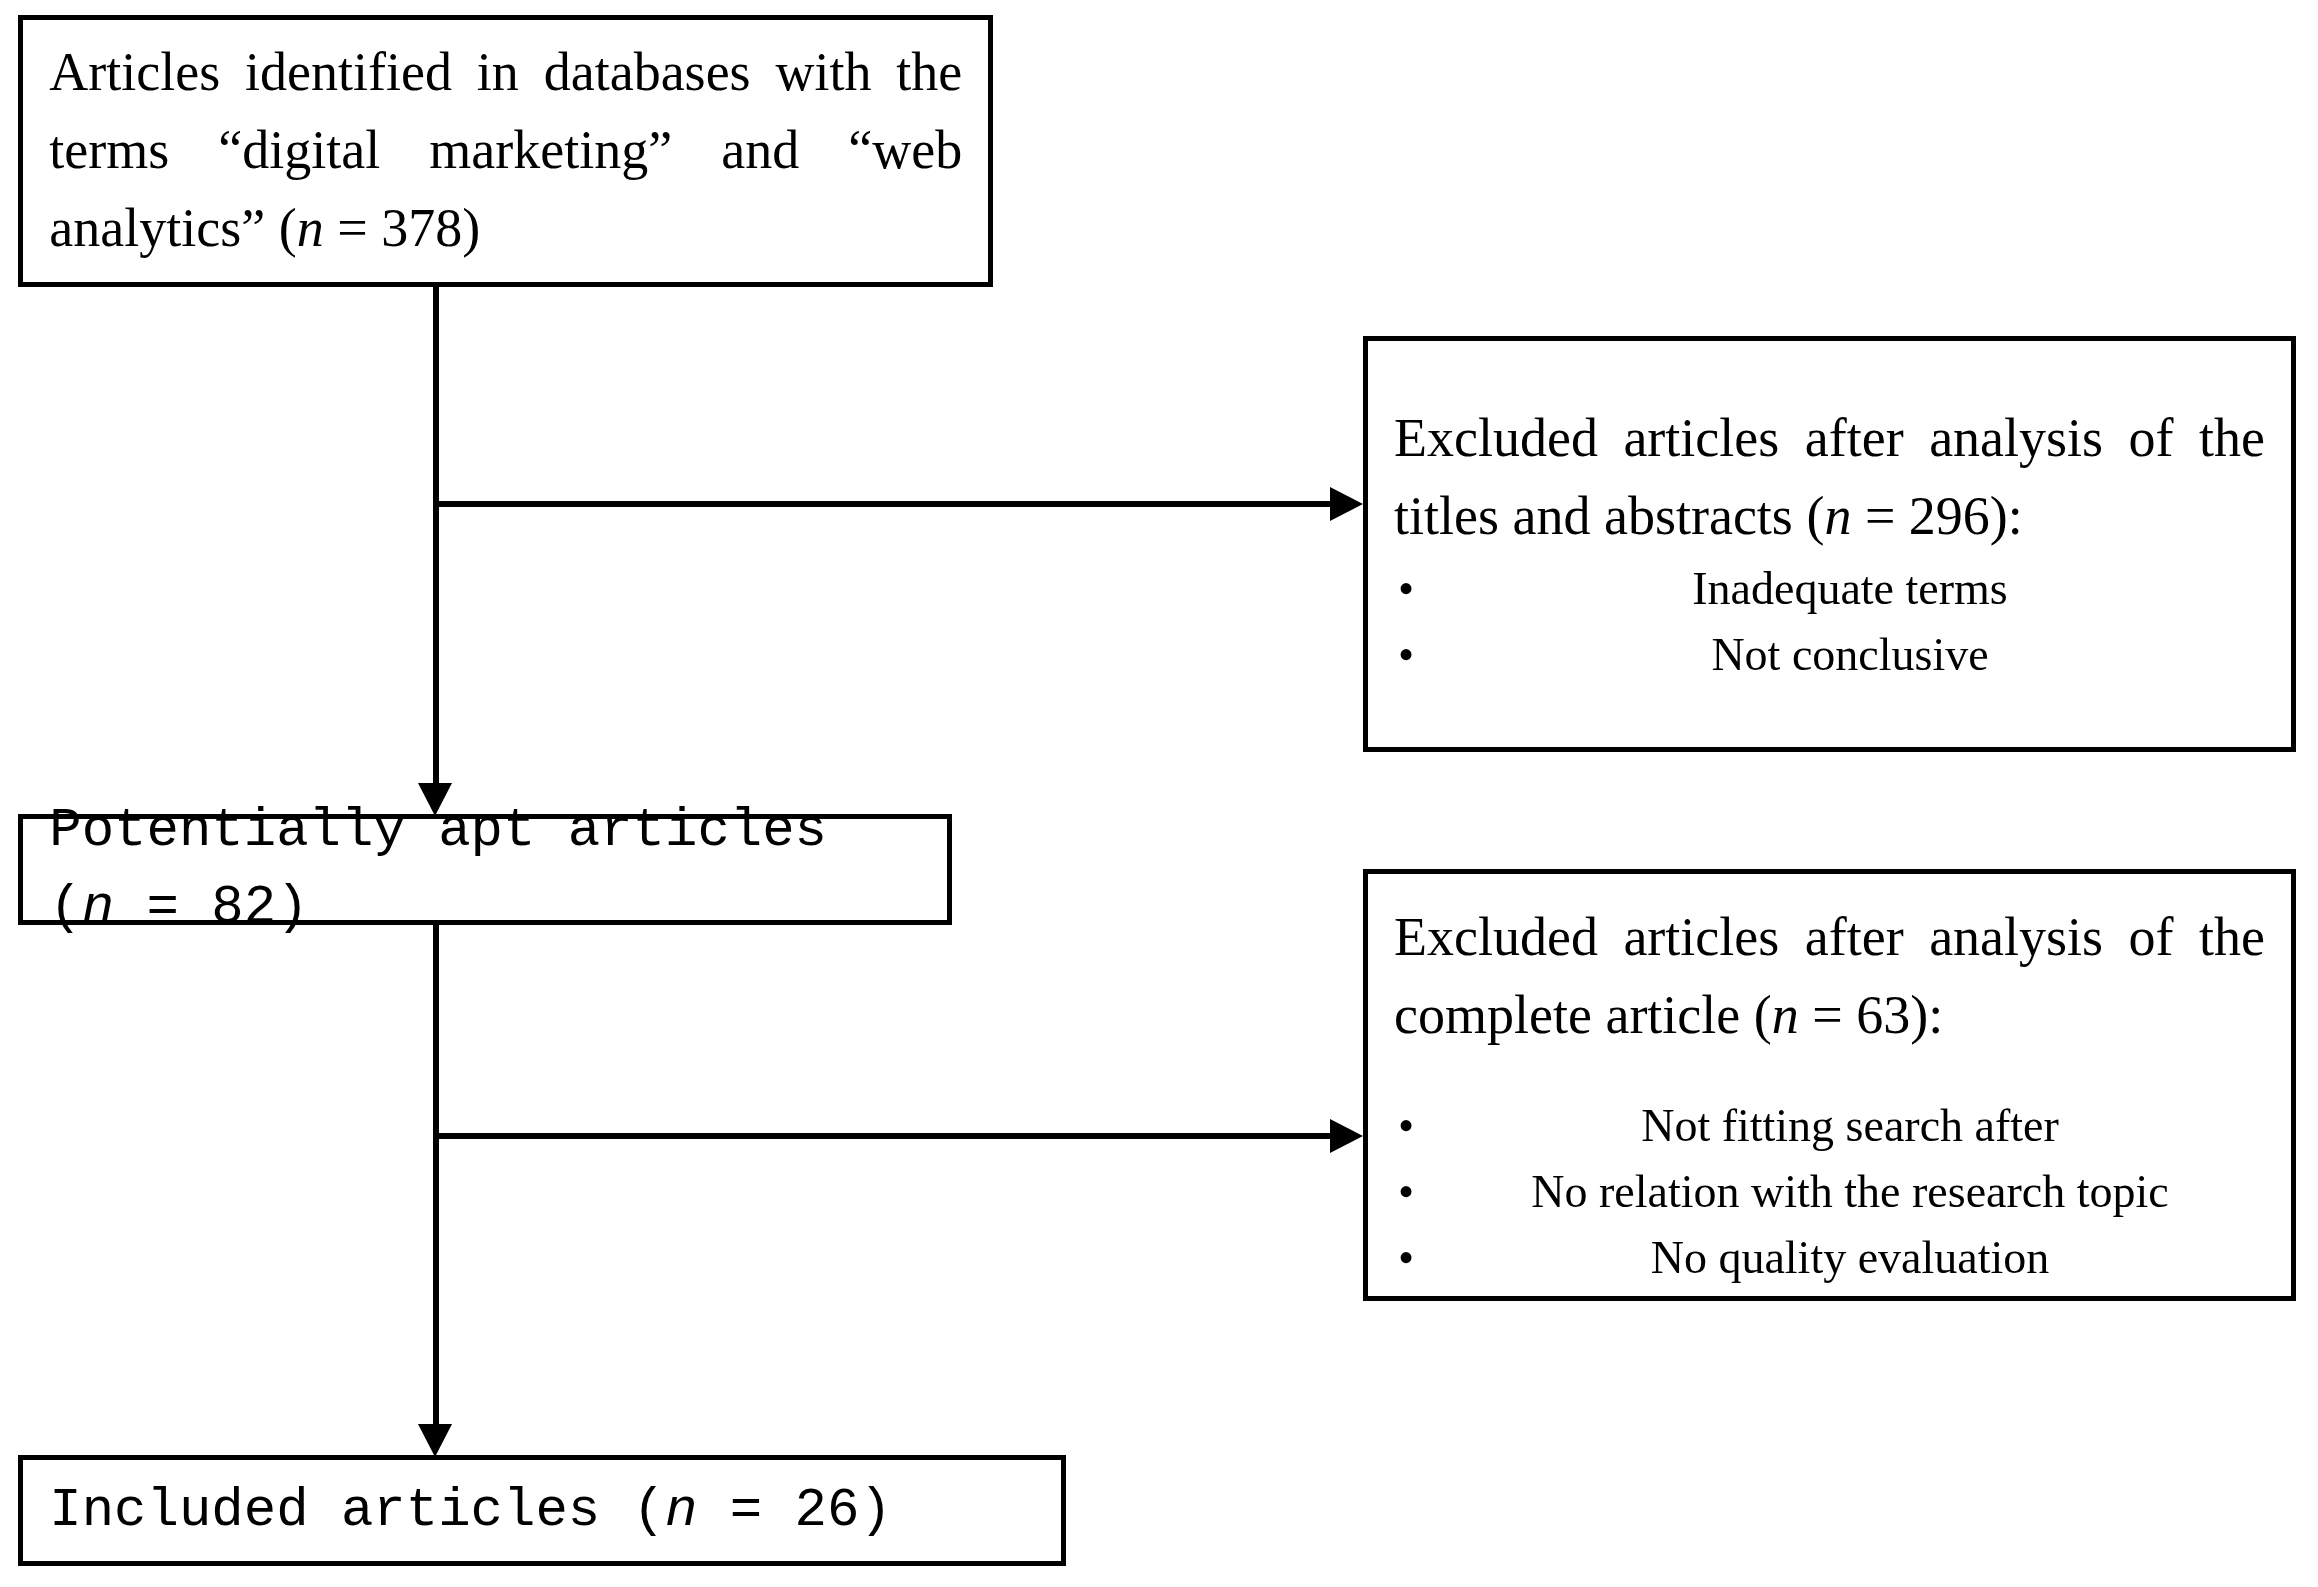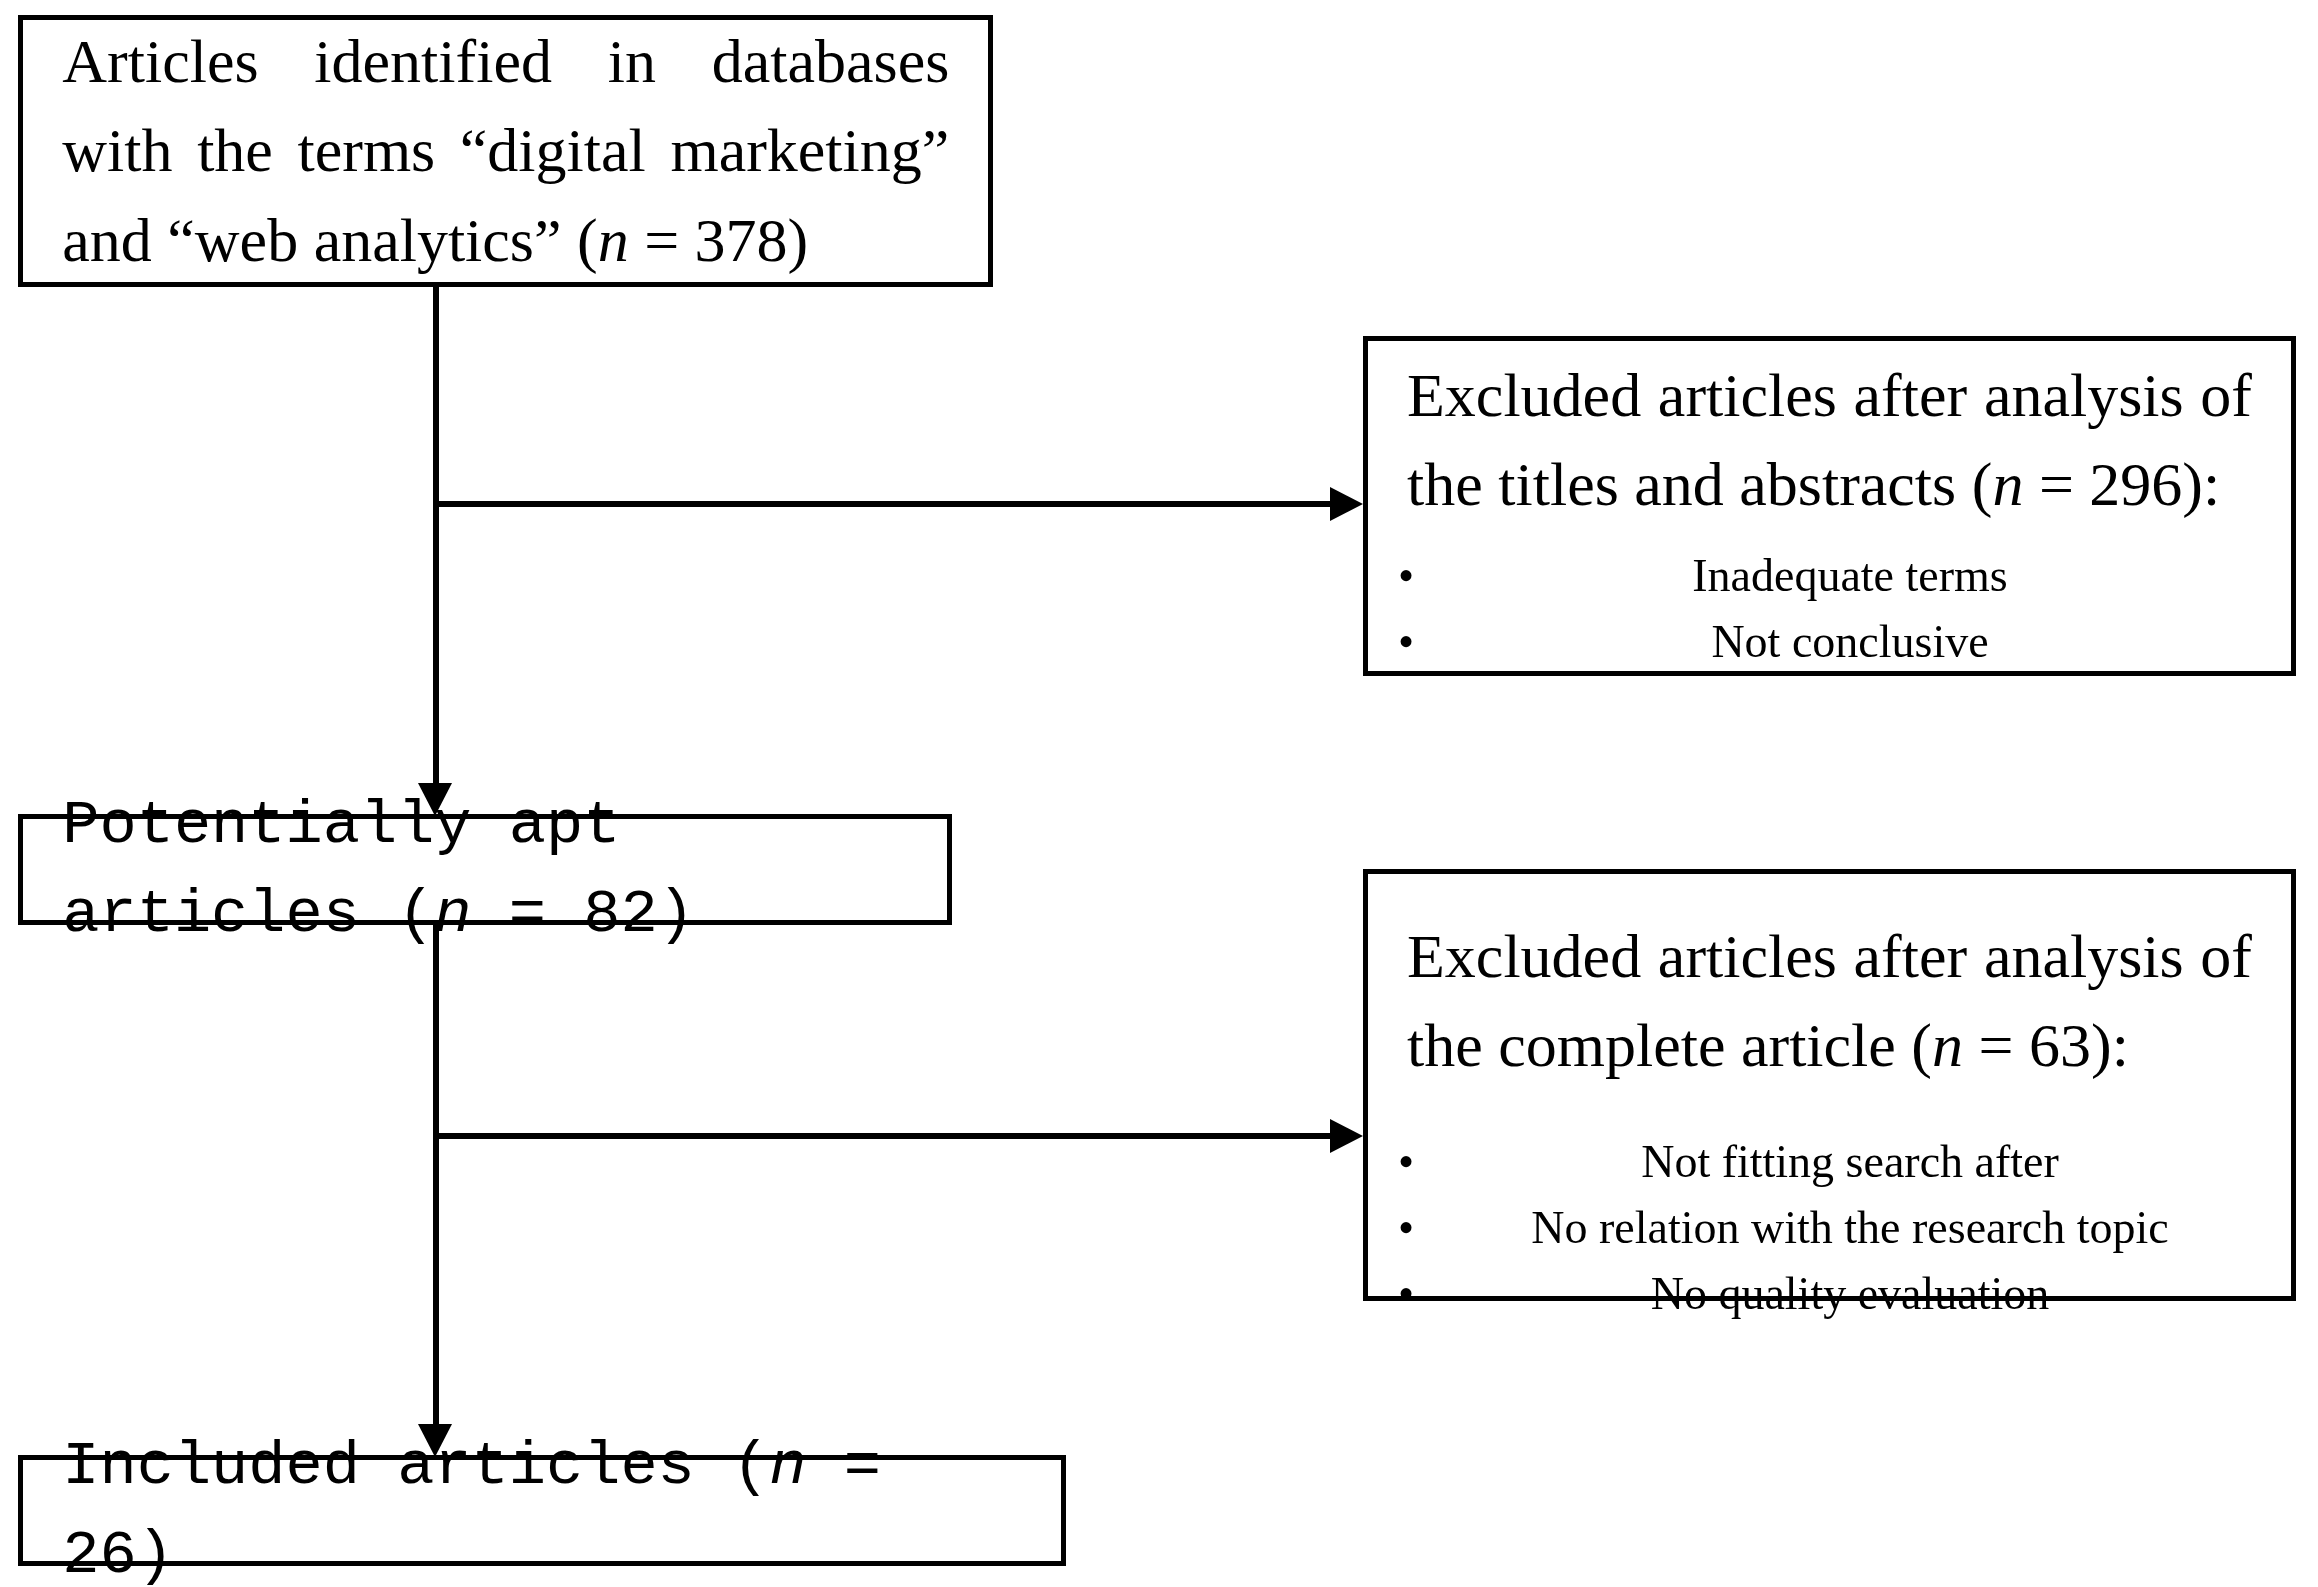--- a/index.html
+++ b/index.html
@@ -30,27 +30,27 @@
     right: 26px;
     top: 50%;
     transform: translateY(-50%);
   }
   .box-inner.top-aligned {
     top: 25px;
     transform: none;
   }
 
   .para {
-    font-size: 62px;
+    font-size: 54px;
     line-height: 1.44;
     text-align: justify;
     text-align-last: left;
     -webkit-hyphens: none;
     hyphens: none;
-    margin: 13px;
+    margin: 0;
   }
   .para.nojustify {
     text-align: left;
     font-family: Liberation Mono, monospace;
   }
   .ital {
     font-style: italic;
   }
 
   
@@ -111,21 +111,21 @@
 <body>
 
 <div id="canvas">
 
   <div class="box" style="left:18.3px; top:15px; width:975px; height:272px;">
     <div class="box-inner">
       <p class="para"><span>Articles identified in databases with the terms “digital marketing” and “web analytics” (</span><span class="ital">n</span><span> = 378)</span></p>
     </div>
   </div>
 
-  <div class="box" style="left:1363px; top:336px; width:933px; height:340px;">
+  <div class="box" style="left:1363px; top:336px; width:933px; height:416px;">
     <div class="box-inner">
       <p class="para"><span>Excluded articles after analysis of the titles and abstracts (</span><span class="ital">n</span><span> = 296):</span></p>
       <ul class="bullets">
         <li>Inadequate terms</li>
         <li>Not conclusive</li>
       </ul>
     </div>
   </div>
 
   <div class="box" style="left:18.3px; top:814px; width:934px; height:111px;">

